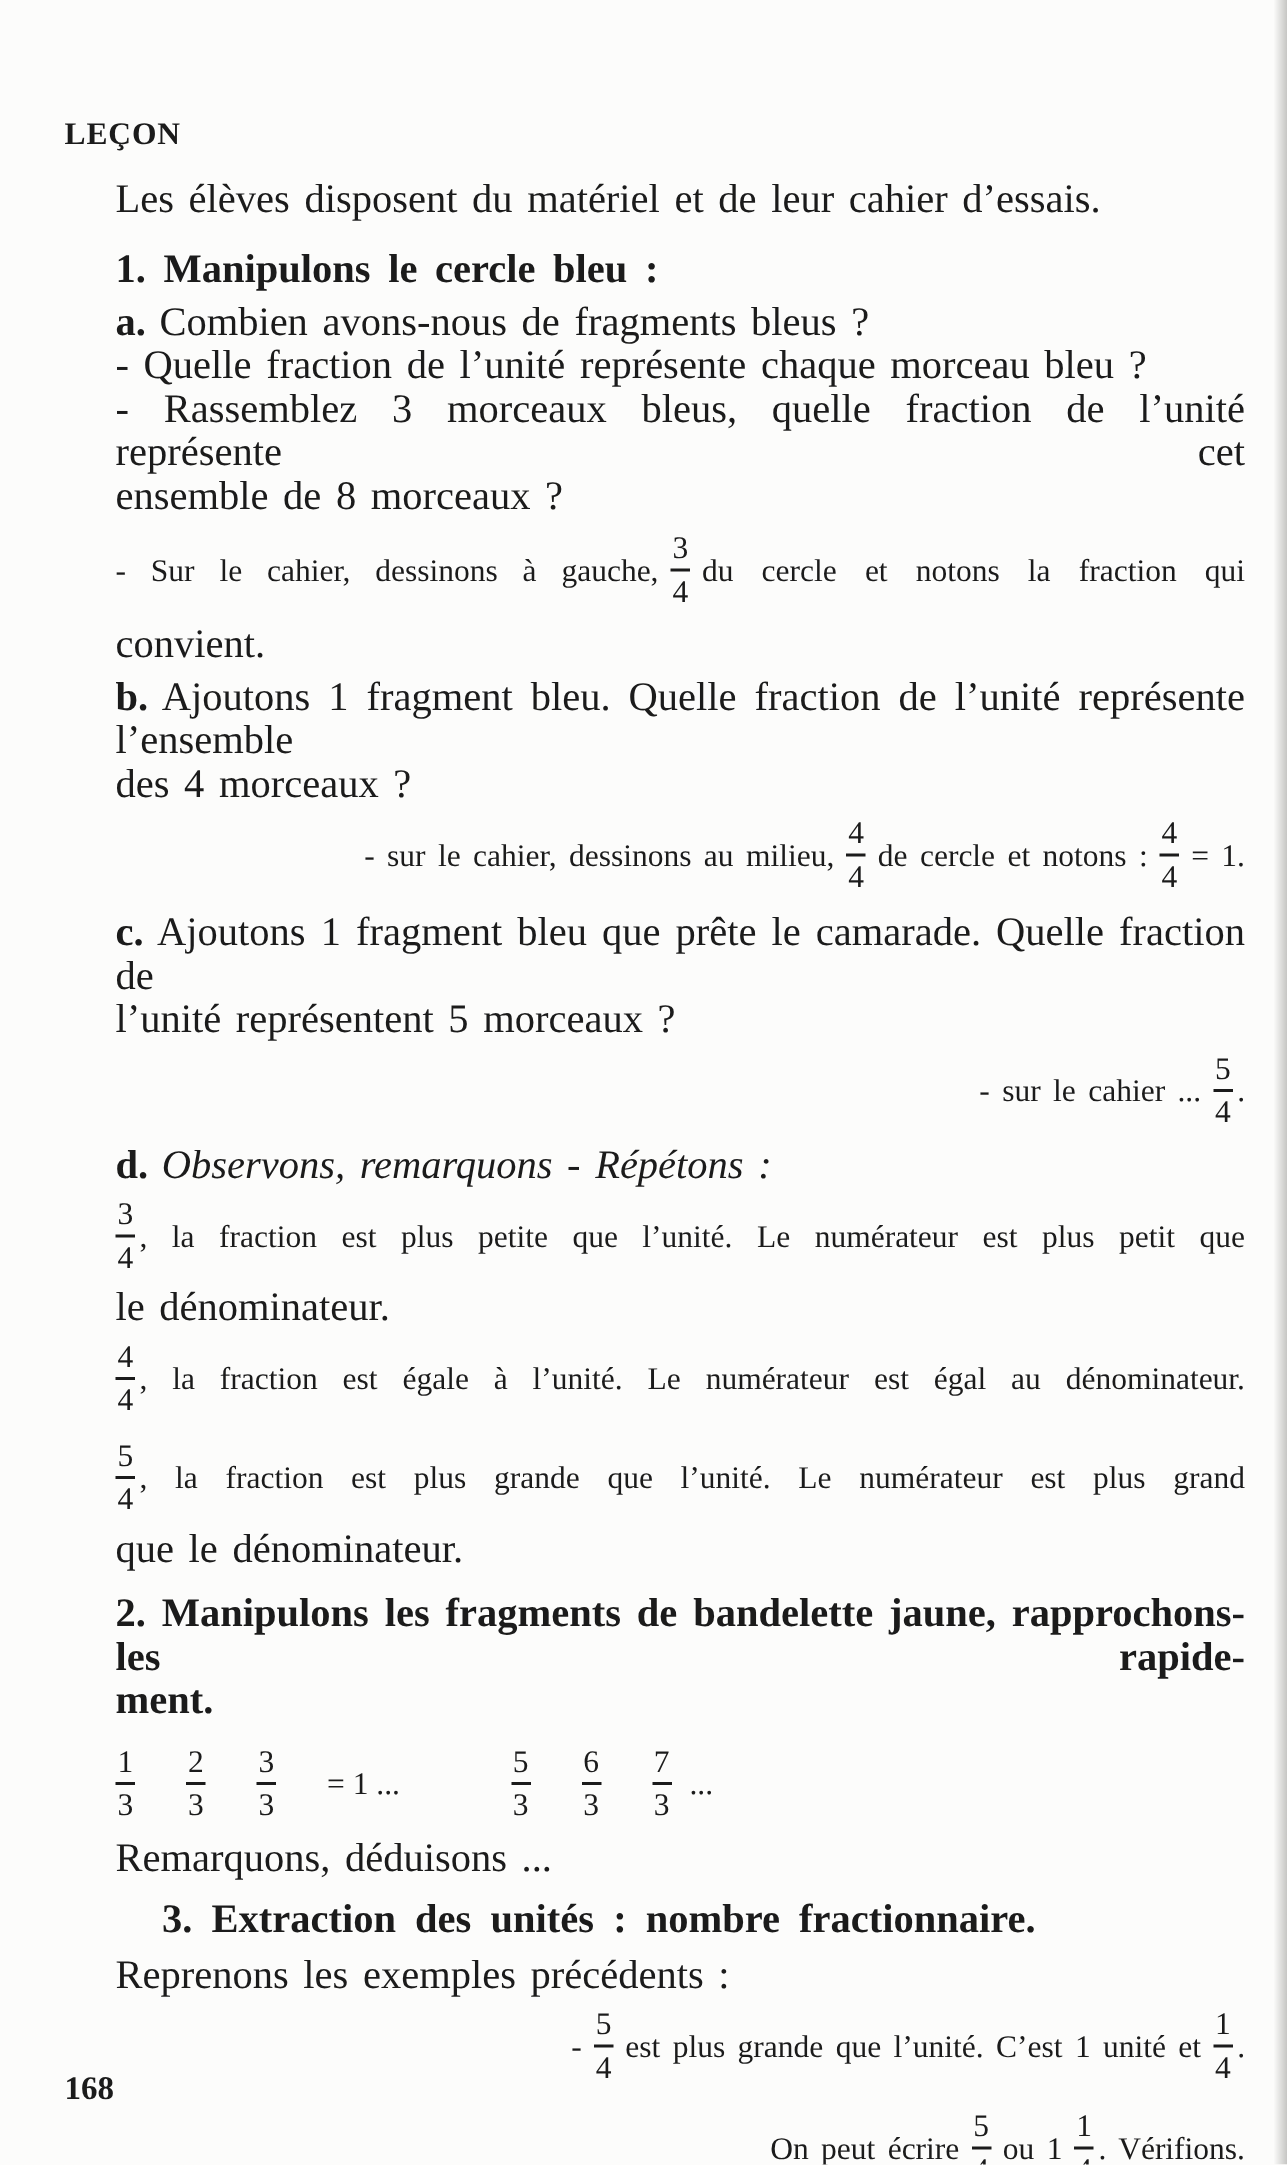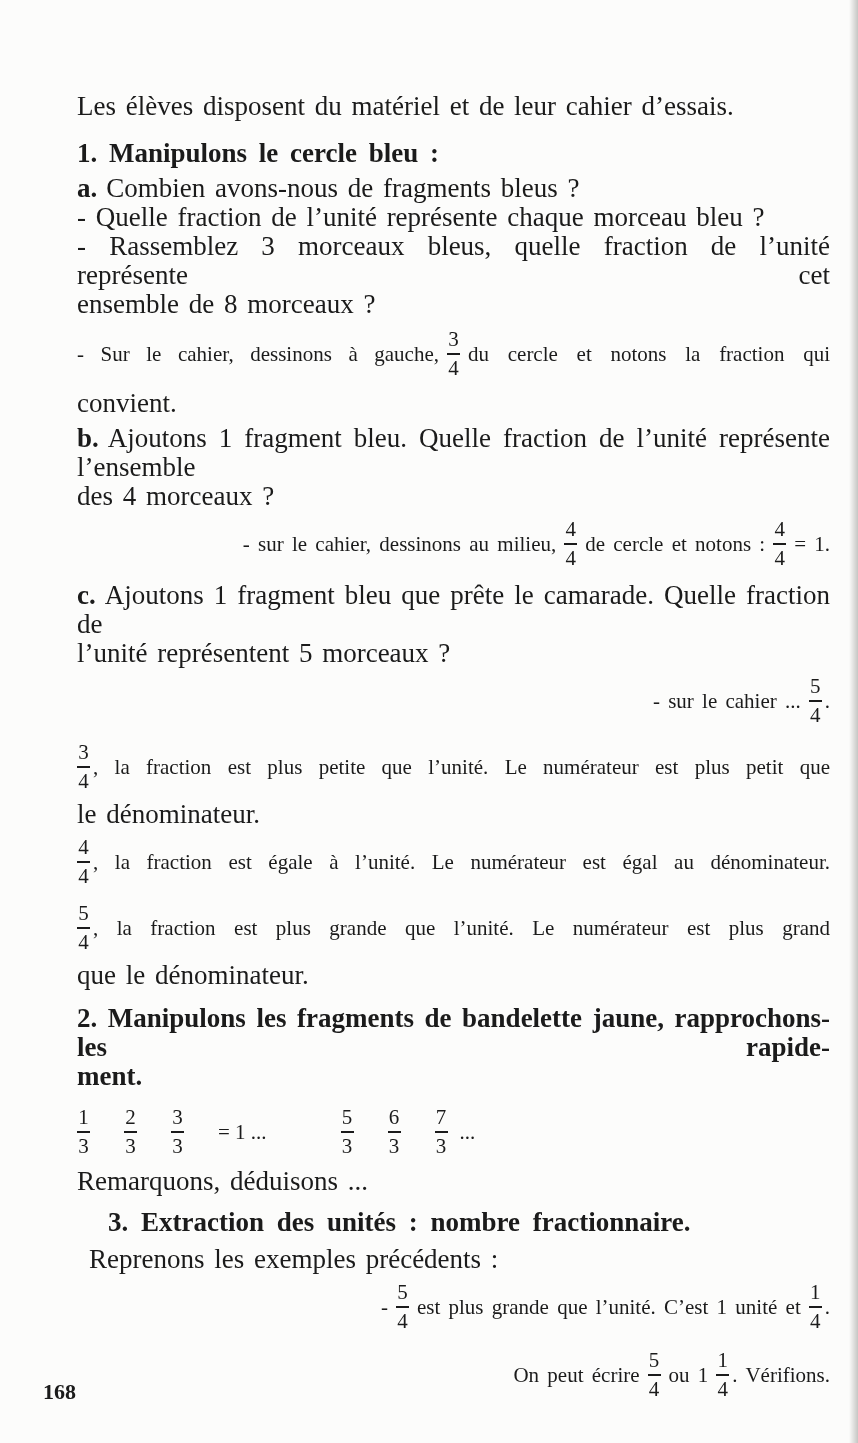--- a/index.html
+++ b/index.html
@@ -31,20 +31,21 @@
   .scan-edge {
     position:absolute; top:0; right:0; width:9px; height:1443px;
     background:linear-gradient(to right, rgba(110,110,105,0), rgba(110,110,105,.38));
   }
 </style>
 </head>
 <body>
 
 <div class="content">
 
+  <div class="lecon">LEÇON</div>
 
   <div class="line" style="margin-top:16px;">Les élèves disposent du matériel et de leur cahier d’essais.</div>
 
   <div class="line bold" style="margin-top:18px; word-spacing:5px;">1. Manipulons le cercle bleu :</div>
 
   <div class="line" style="margin-top:6px;"><span class="label">a.</span><span>Combien avons-nous de fragments bleus ?</span></div>
 
   <div class="line">- Quelle fraction de l’unité représente chaque morceau bleu ?</div>
 
   <div class="line just">- Rassemblez 3 morceaux bleus, quelle fraction de l’unité représente cet</div>
@@ -86,20 +87,21 @@
   <div class="fline" style="height:66px;">
     <span>- sur le cahier ...</span>
     <span class="frac">
         <span class="fn">5</span>
         <span class="fbar"></span>
         <span class="fd">4</span>
       </span>
     <span class="tight">.</span>
   </div>
 
+  <div class="line" style="margin-top:2px;"><span class="label">d.</span><span class="it">Observons, remarquons - Répétons :</span></div>
 
   <div class="fline" style="height:66px;">
     <span class="frac" style="margin-left:0;">
         <span class="fn">3</span>
         <span class="fbar"></span>
         <span class="fd">4</span>
       </span>
     <span class="fill tight">, la fraction est plus petite que l’unité. Le numérateur est plus petit que</span>
   </div>
   <div class="line">le dénominateur.</div>
@@ -158,21 +160,21 @@
         <span class="fbar"></span>
         <span class="fd">3</span>
       </span>
     <span style="margin-left:-22px;">...</span>
   </div>
 
   <div class="line">Remarquons, déduisons ...</div>
 
   <div class="line bold ws-wide" style="margin-top:12px;">3. Extraction des unités : nombre fractionnaire.</div>
 
-  <div class="line" style="margin-top:8px;margin-left:12px;">Reprenons les exemples précédents :</div>
+  <div class="line" style="margin-top:8px;">Reprenons les exemples précédents :</div>
 
   <div class="fline" style="height:66px;">
     <span>-</span>
     <span class="frac">
         <span class="fn">5</span>
         <span class="fbar"></span>
         <span class="fd">4</span>
       </span>
     <span>est plus grande que l’unité. C’est 1 unité et</span>
     <span class="frac">

